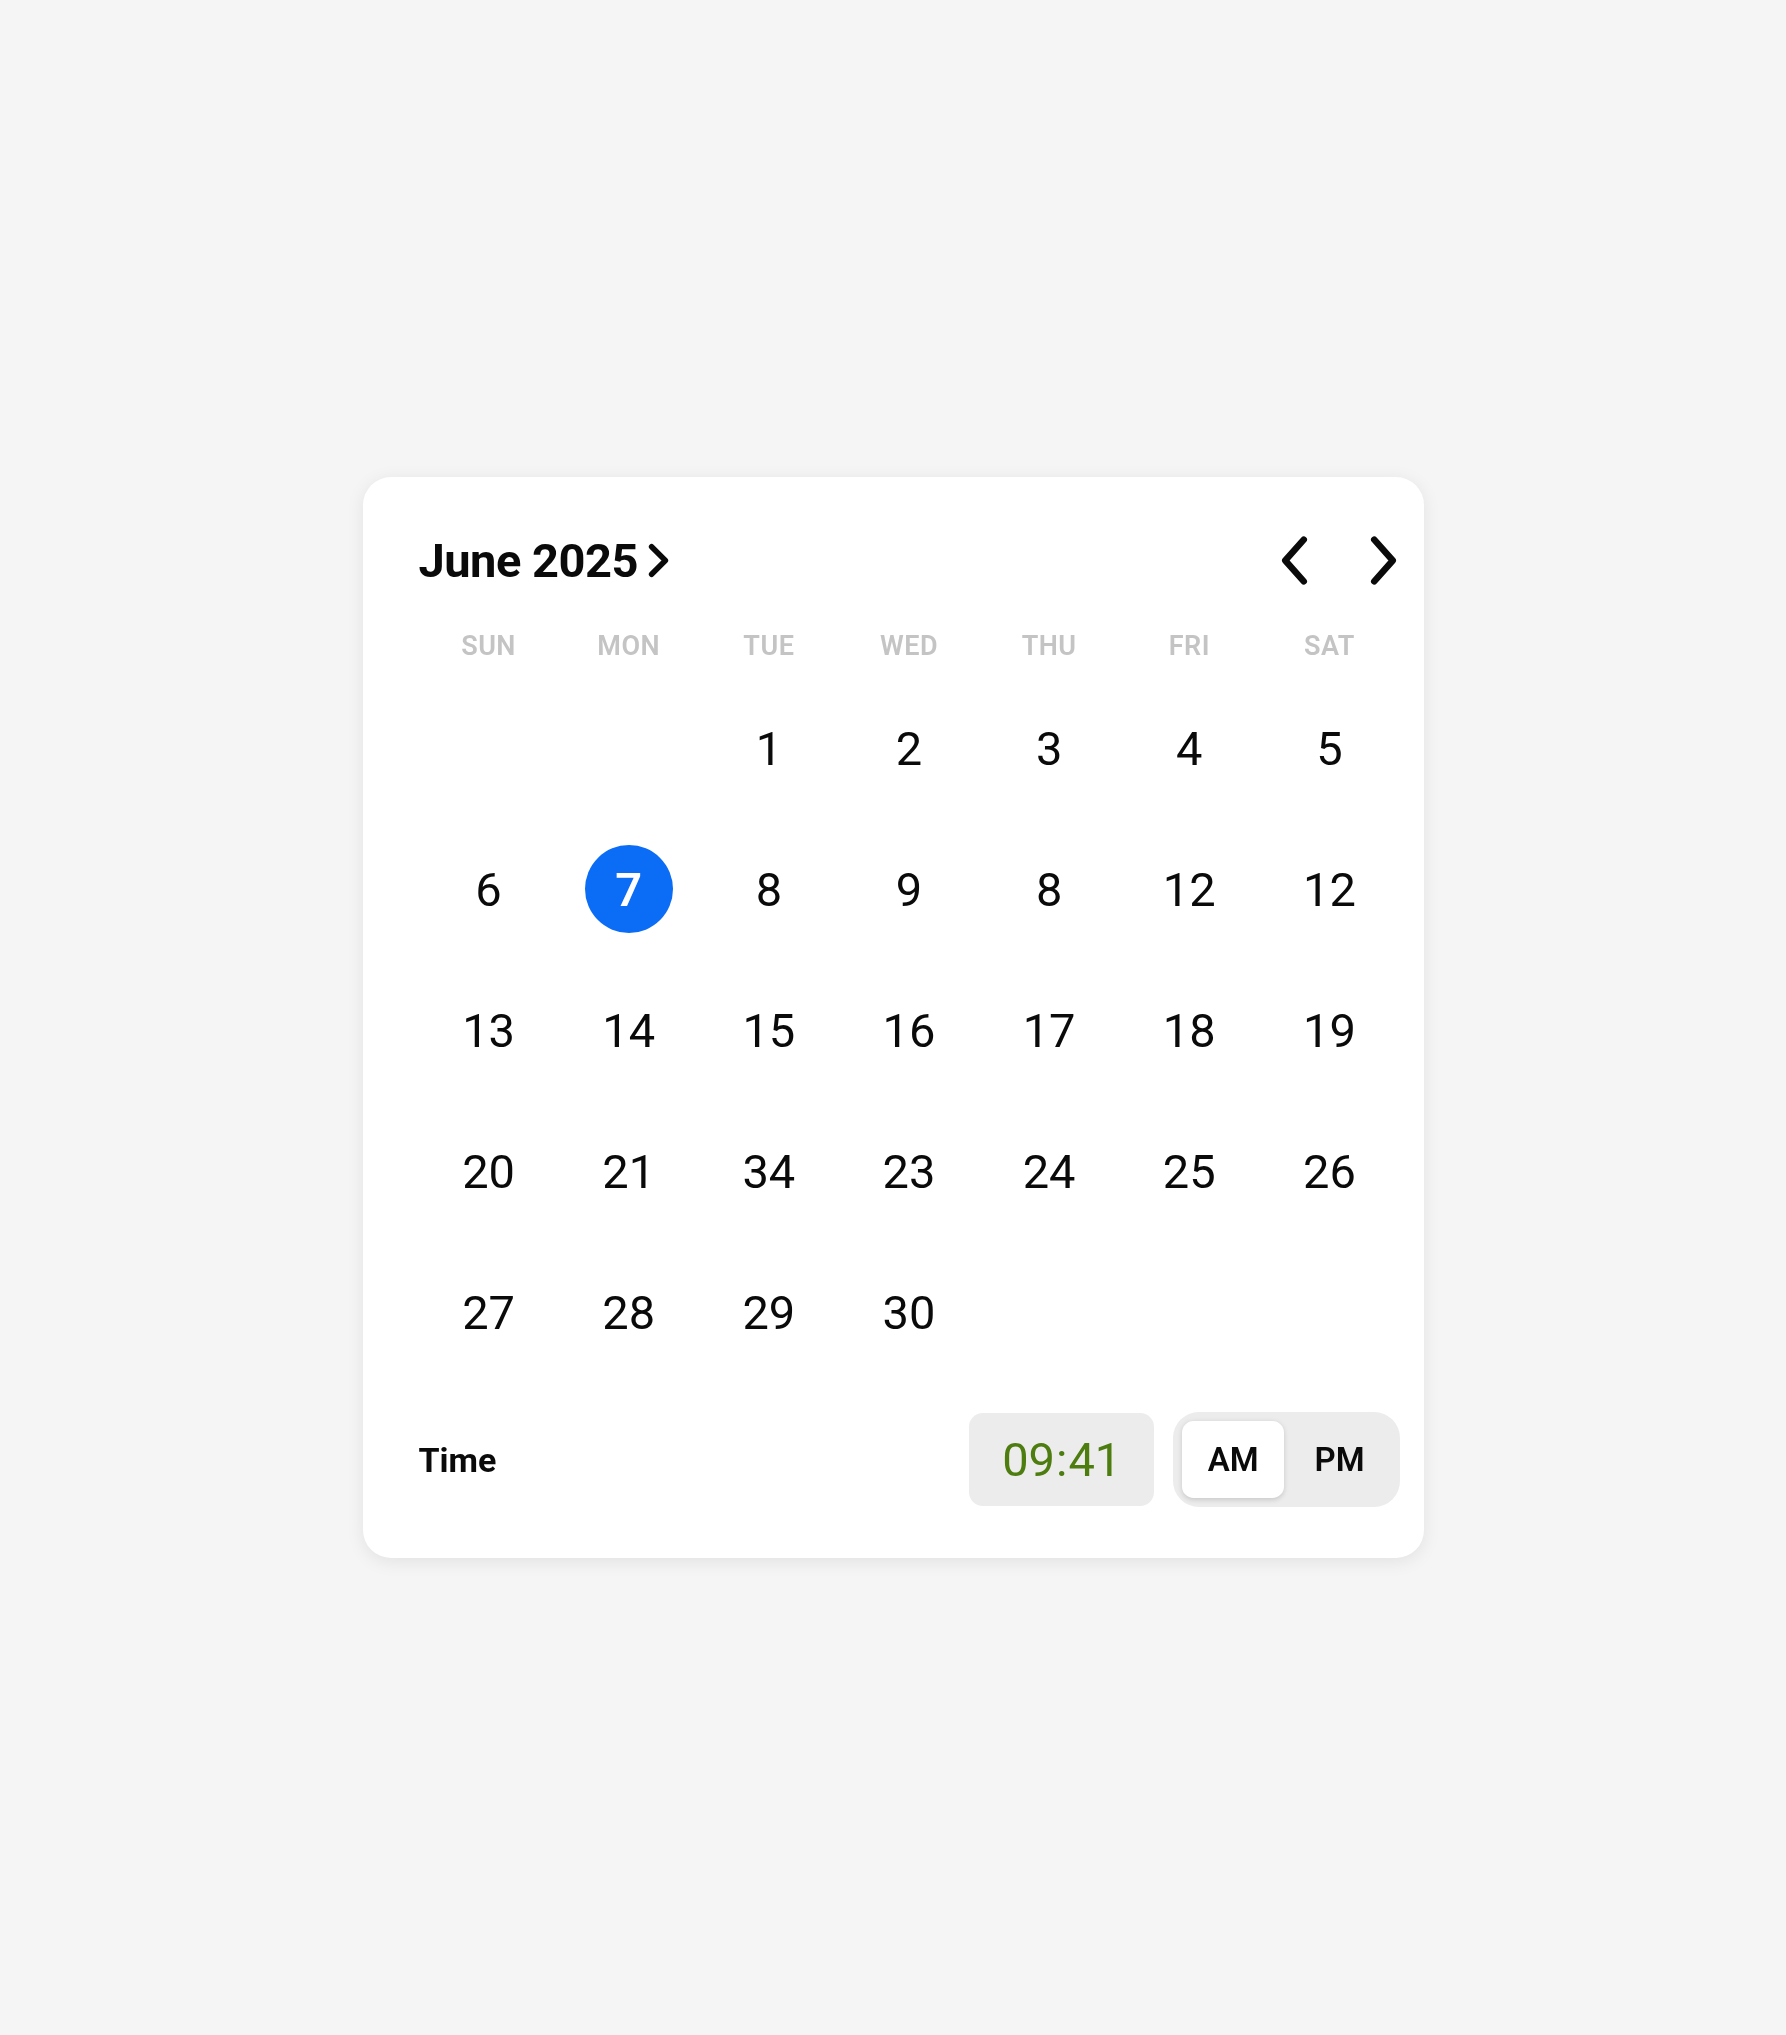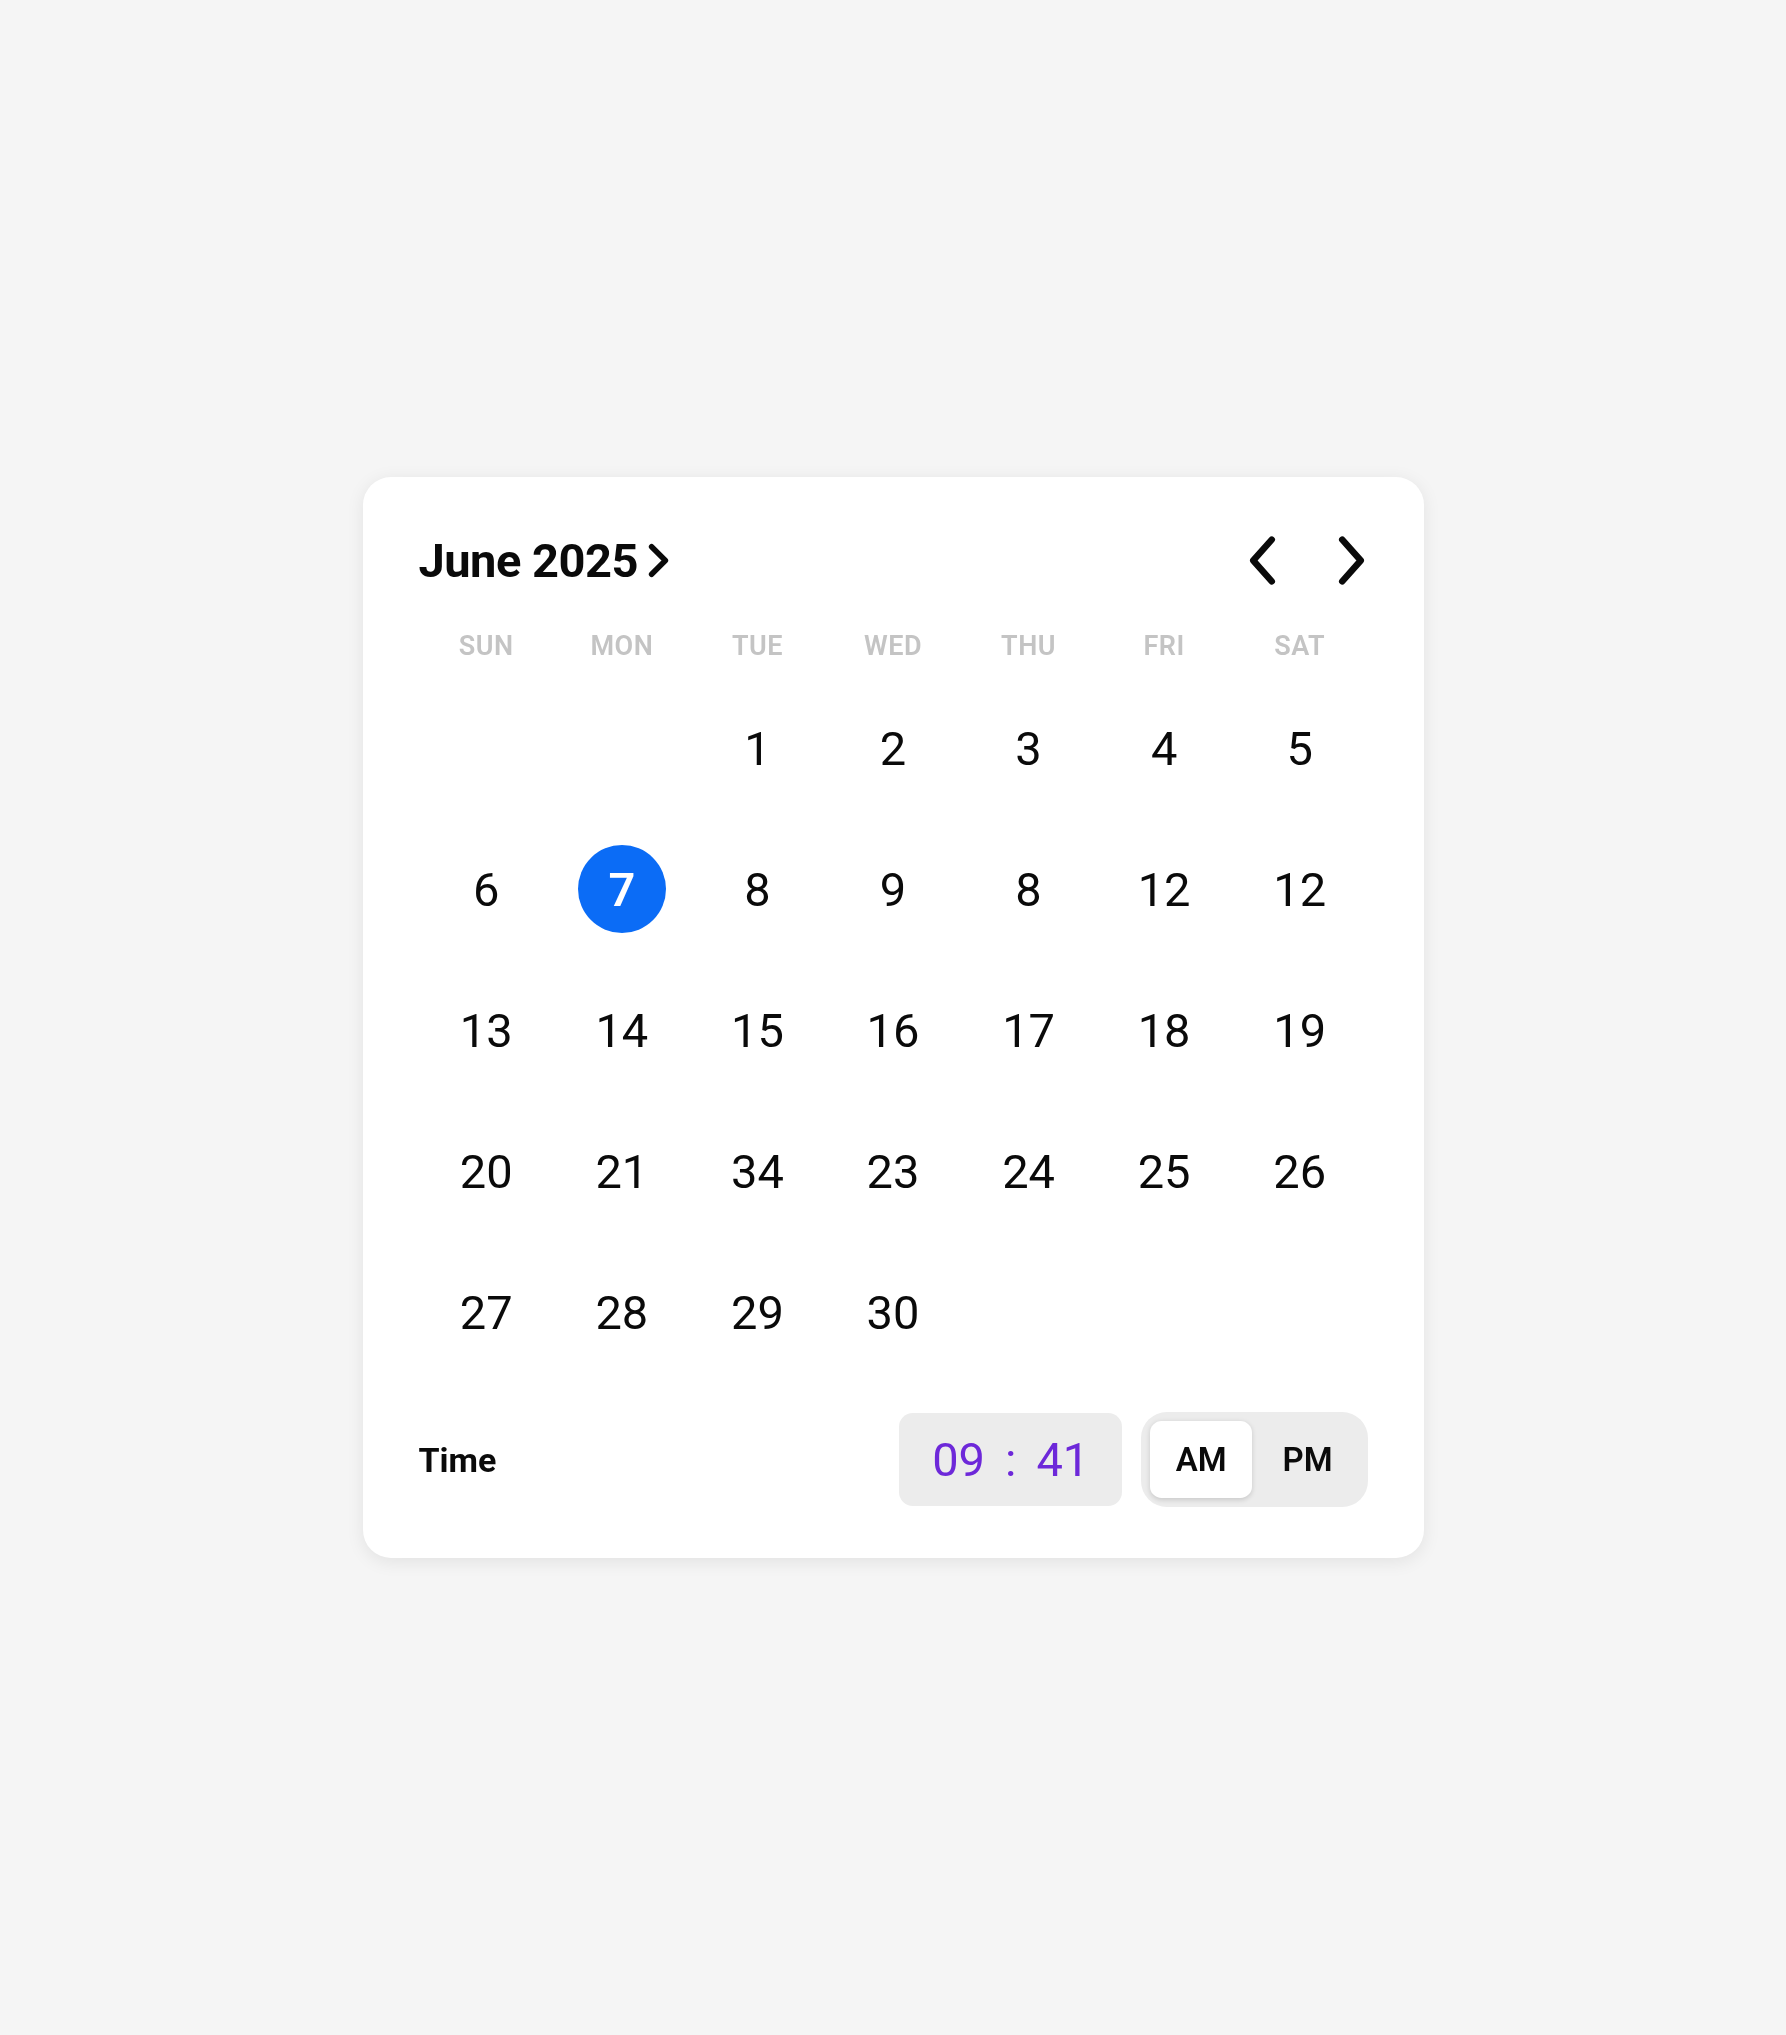--- a/index.html
+++ b/index.html
@@ -15,21 +15,21 @@
       height: 2035px;
       display: flex;
       align-items: center;
       justify-content: center;
     }
     
     .datepicker {
       background: #ffffff;
       border-radius: 28px;
       box-shadow: 0 3.7px 18.6px rgba(0,0,0,0.08);
-      padding: 56px 56px 51px 56px;
+      padding: 56px 24px 51px 56px;
       width: 1061px;
     }
     
     .header {
       display: flex;
       align-items: center;
       justify-content: space-between;
       margin-bottom: 42px;
     }
     
@@ -129,24 +129,24 @@
       align-items: center;
       gap: 18.6px;
     }
     
     .time-display {
       background: #ececec;
       border-radius: 14px;
       padding: 18.6px 33px;
       font-size: 47px;
       font-weight: 400;
-      color: #6d28d9;
-      display: flex;
-      align-items: center;
-      gap: 20px;
+      color: #4d7c0f;
+      display: flex;
+      align-items: center;
+      gap: 1px;
       cursor: pointer;
     }
     
     .time-colon {
       font-size: 47px;
     }
     
     .ampm-toggle {
       background: #ececec;
       border-radius: 26px;

